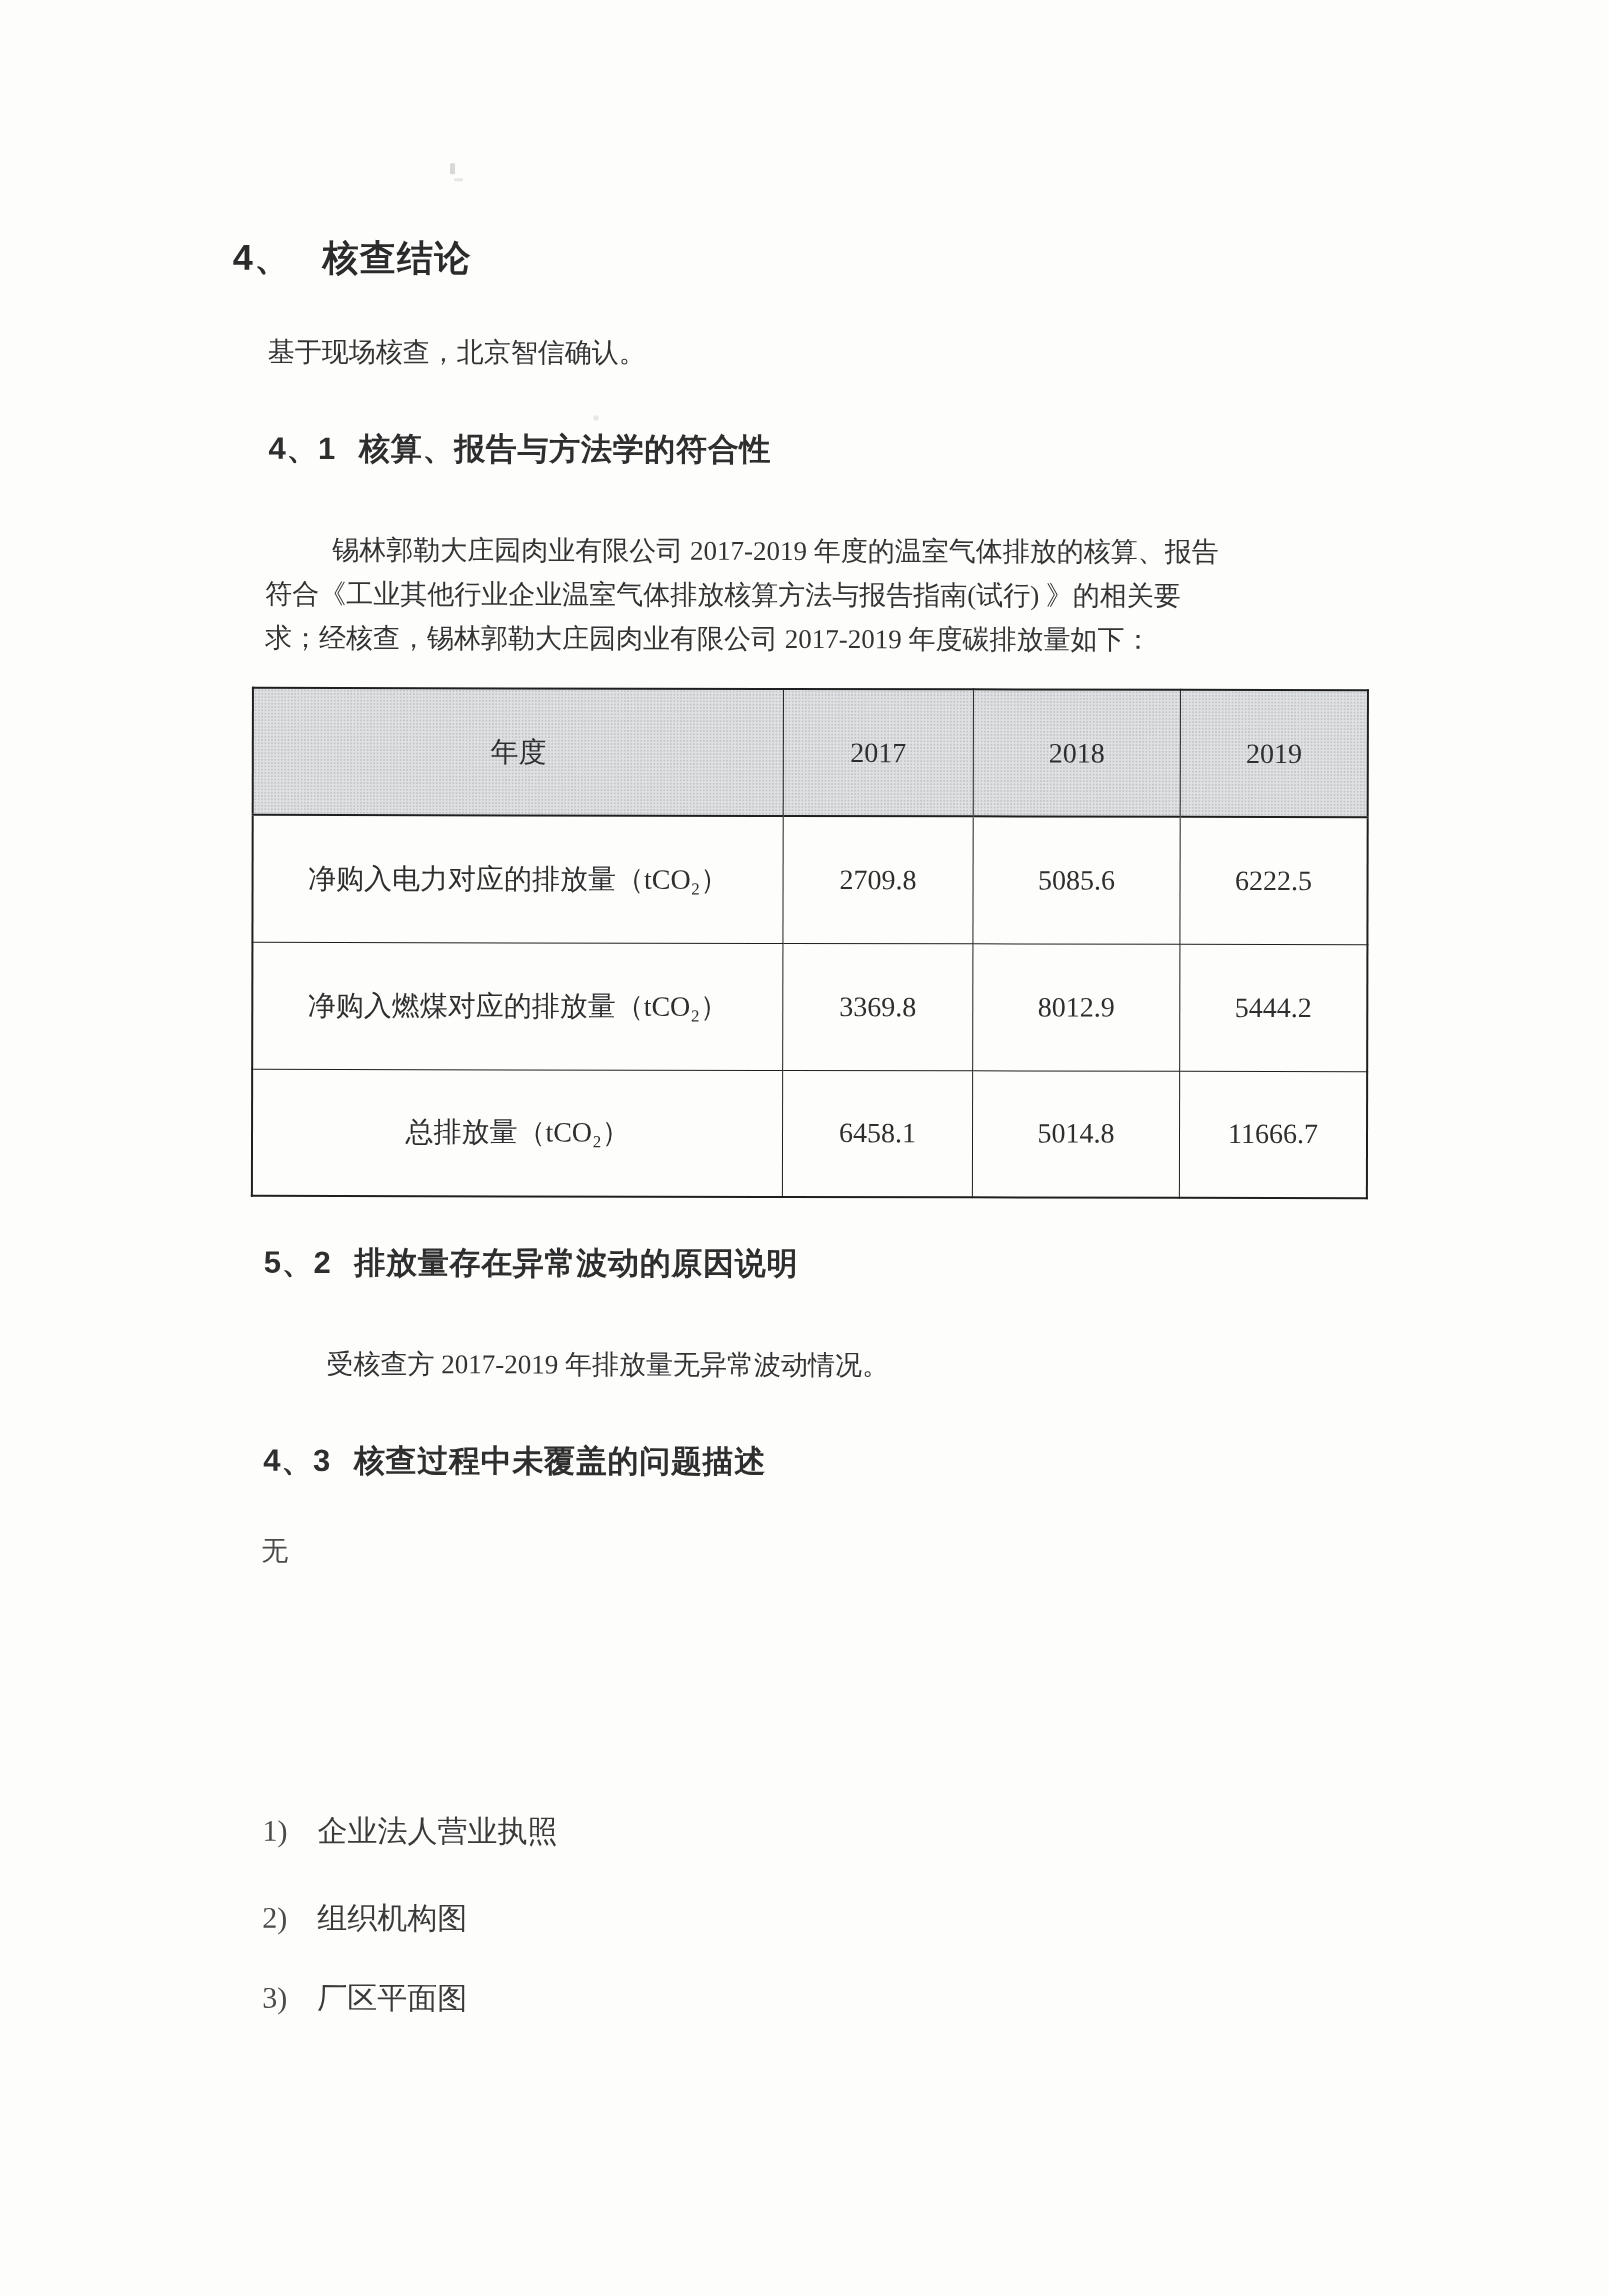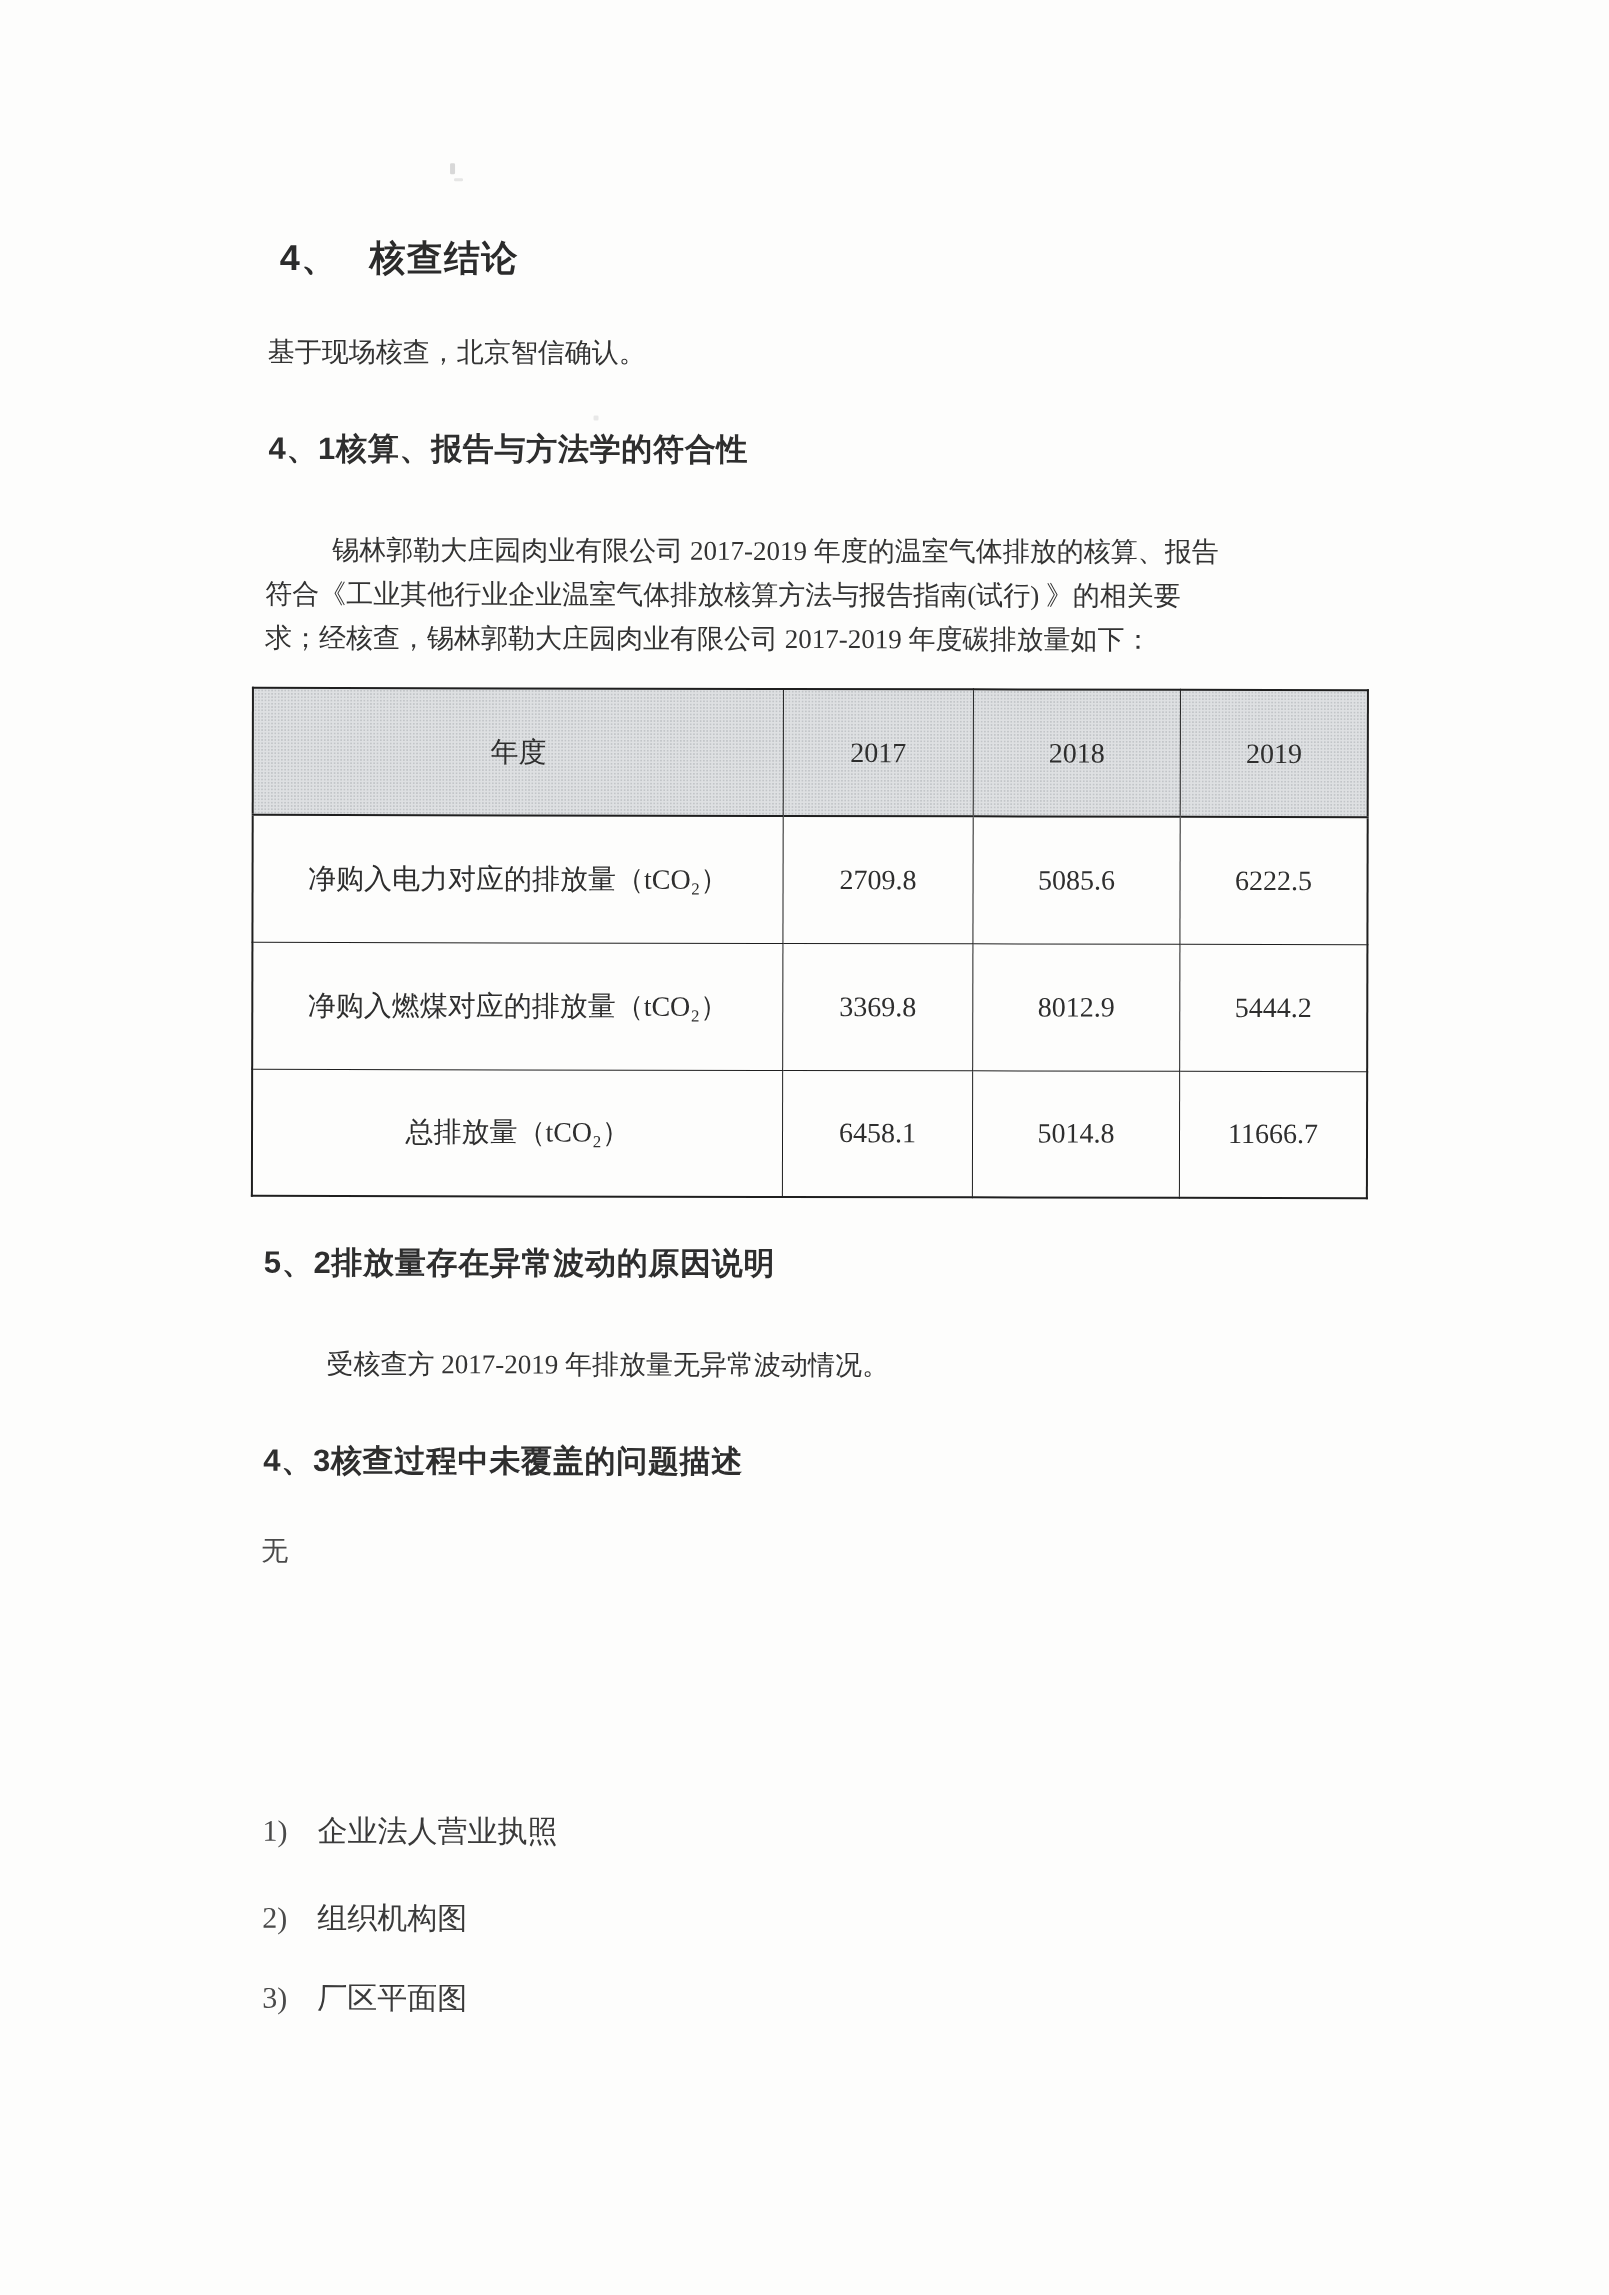--- a/index.html
+++ b/index.html
@@ -21,21 +21,21 @@
     font-weight:bold; font-size:36px; color:#2b2b2b;
     white-space:nowrap; letter-spacing:1.3px;
   }
   .h-main .num { margin-right:31px; }
   .h-sub {
     position:absolute;
     font-family:"Liberation Sans","DejaVu Sans",sans-serif;
     font-weight:bold; font-size:31px; color:#2e2e2e;
     white-space:nowrap; letter-spacing:0.7px;
   }
-  .h-sub .num { }
+  .h-sub .num { margin-right:23px; }
 
   .body-text {
     position:absolute;
     font-size:27px; color:#333; white-space:nowrap;
   }
   .para {
     position:absolute;
     width:1123px; font-size:27px; color:#333; line-height:44px;
   }
   .para .line { display:block; white-space:nowrap; }
@@ -75,21 +75,21 @@
 </head>
 <body>
 
 <div class="page">
   <div class="sheet">
 
     <div class="speck speck-a"></div>
     <div class="speck speck-b"></div>
     <div class="speck speck-c"></div>
 
-    <div class="h-main" style="left:231px; top:235px;margin-left:47px;">
+    <div class="h-main" style="left:231px; top:235px;">
       <span class="num">4、</span><span>核查结论</span>
     </div>
 
     <div class="body-text" style="left:266px; top:335px;">基于现场核查，北京智信确认。</div>
 
     <div class="h-sub" style="left:267px; top:429px;">
       <span class="num">4、1</span><span>核算、报告与方法学的符合性</span>
     </div>
 
     <div class="para" style="left:264px; top:529px;">

